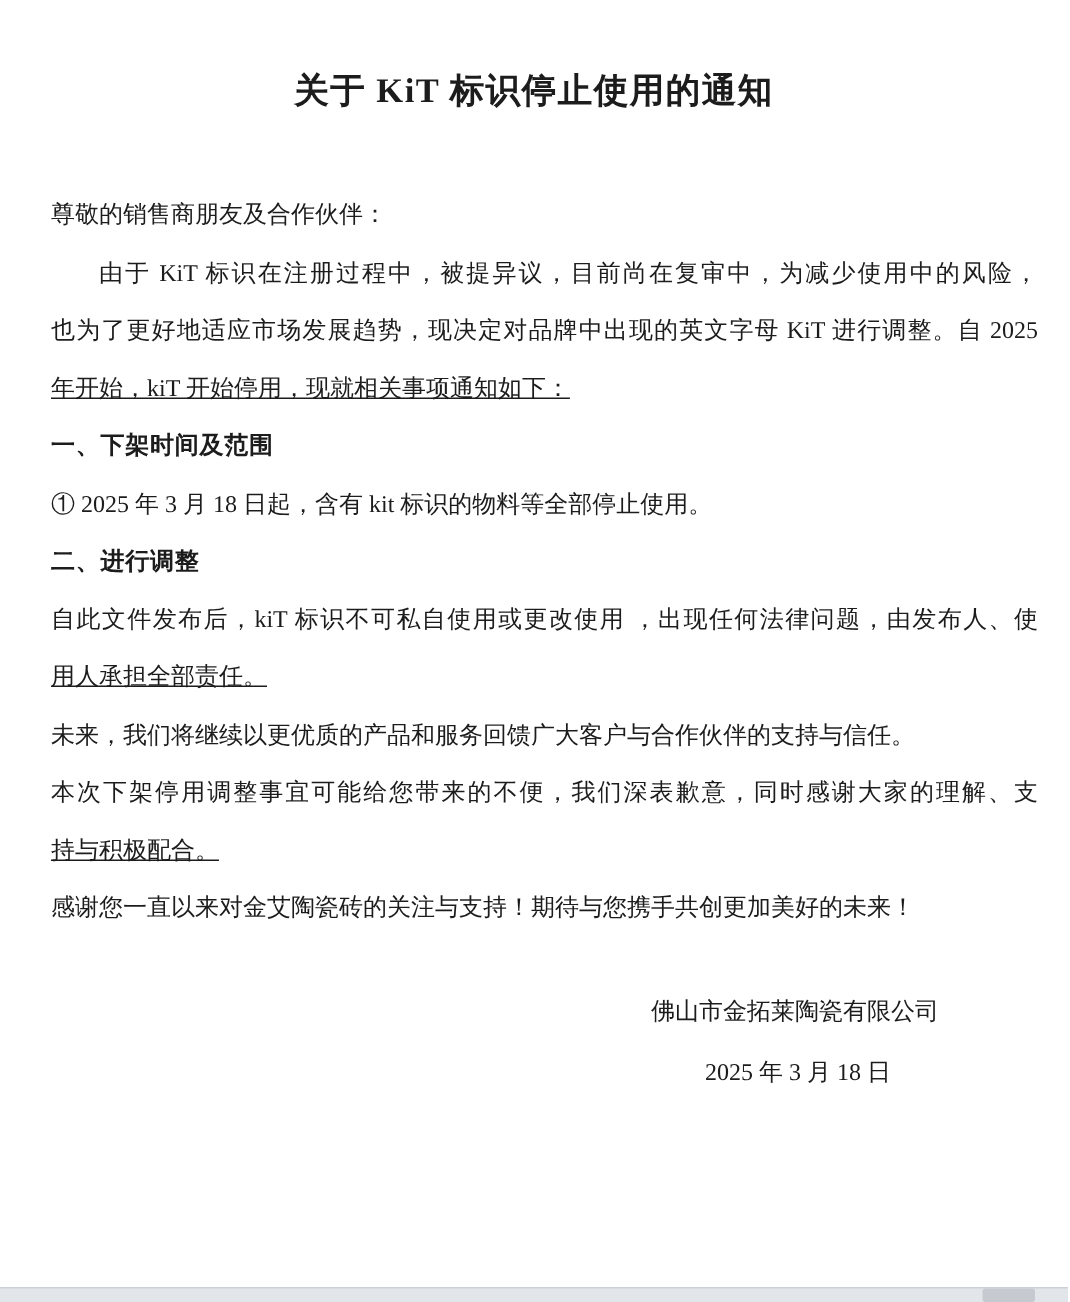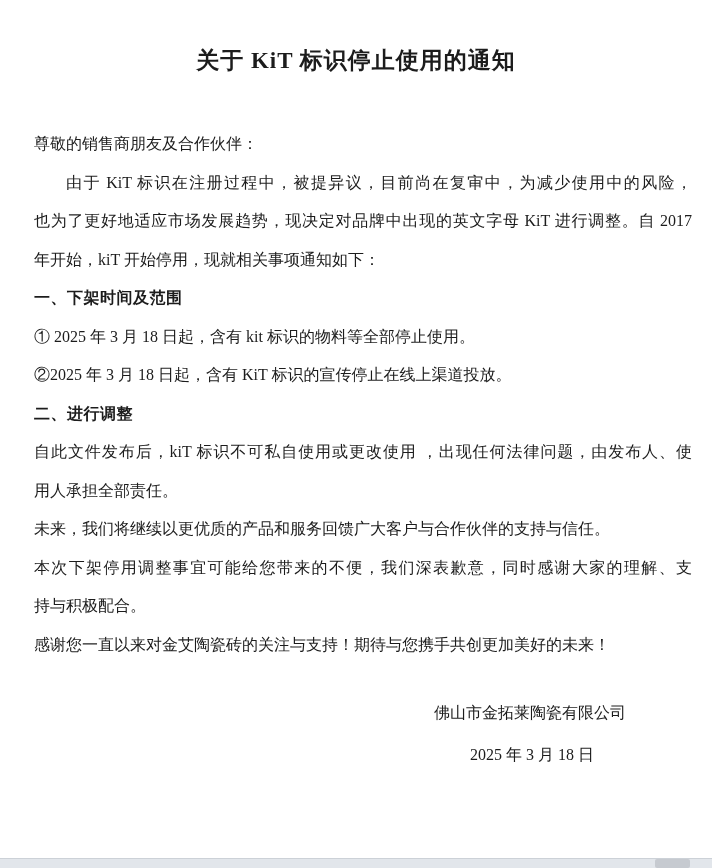--- a/index.html
+++ b/index.html
@@ -41,20 +41,21 @@
     font-family: Liberation Serif, serif;
     letter-spacing: 0.5px;
   }
   
   .tline {
     text-align: justify;
     text-align-last: justify;
   }
   .para .tline:last-child {
     text-align-last: left;
+    text-decoration: underline;
   }
   .first-indent .tline:first-child {
     text-indent: 2em;
   }
   .signature {
     margin-top: 30px;
     text-align: right;
   }
   .sig-company { margin-right: 66px; }
   .sig-date    { margin-right: 98px; margin-top: 3px; text-align: right; }
@@ -85,29 +86,28 @@
 <div class="page" style="--text: #1c1c1c; --bg: #ffffff; --bar: #e2e6eb; --bar-border: #ccd1d7; --thumb: #c6cad0;">
 
   <div class="doc-title">关于 KiT 标识停止使用的通知</div>
 
   <div class="content">
 
     <div class="para">尊敬的销售商朋友及合作伙伴：</div>
 
     <div class="para first-indent">
         <div class="tline">由于 KiT 标识在注册过程中，被提异议，目前尚在复审中，为减少使用中的风险，</div>
-        <div class="tline">也为了更好地适应市场发展趋势，现决定对品牌中出现的英文字母 KiT 进行调整。自 2017</div>
+        <div class="tline">也为了更好地适应市场发展趋势，现决定对品牌中出现的英文字母 KiT 进行调整。自 2025</div>
         <div class="tline">年开始，kiT 开始停用，现就相关事项通知如下：</div>
       </div>
 
     <div class="para heading">一、下架时间及范围</div>
 
     <div class="para">① 2025 年 3 月 18 日起，含有 kit 标识的物料等全部停止使用。</div>
 
-    <div class="para">②2025 年 3 月 18 日起，含有 KiT 标识的宣传停止在线上渠道投放。</div>
 
     <div class="para heading">二、进行调整</div>
 
     <div class="para">
         <div class="tline">自此文件发布后，kiT 标识不可私自使用或更改使用 ，出现任何法律问题，由发布人、使</div>
         <div class="tline">用人承担全部责任。</div>
       </div>
 
     <div class="para">未来，我们将继续以更优质的产品和服务回馈广大客户与合作伙伴的支持与信任。</div>
 

